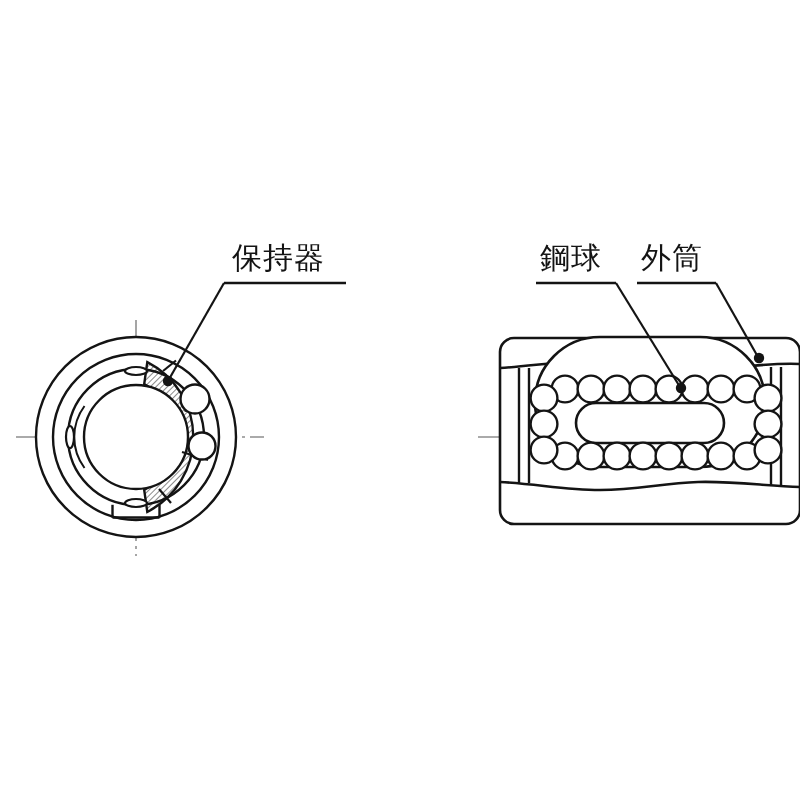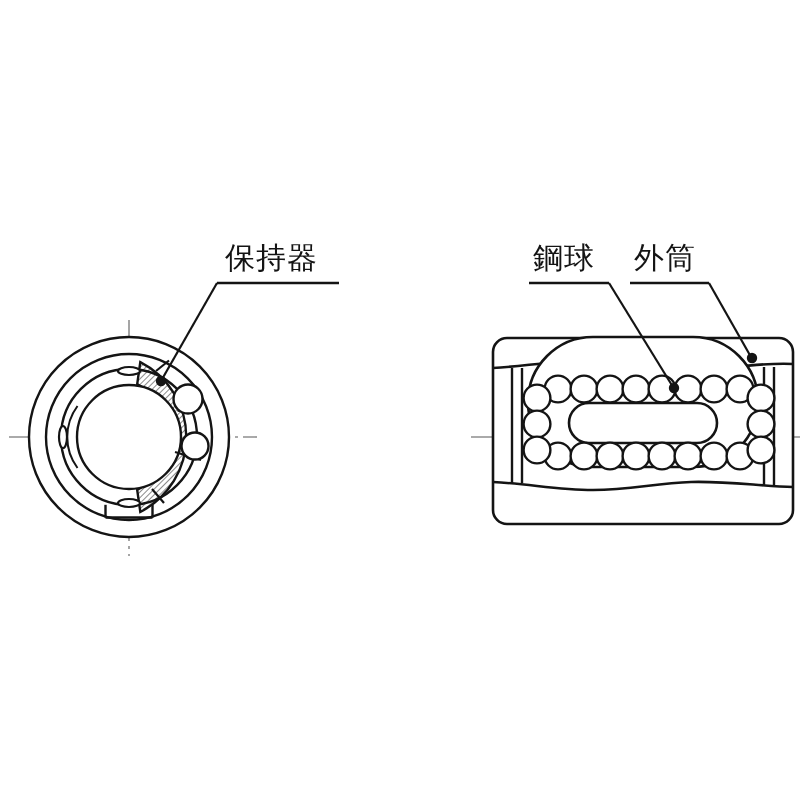--- a/index.html
+++ b/index.html
@@ -11,21 +11,21 @@
   body {
     width: 800px;
     height: 800px;
     font-family: "DejaVu Sans", "Liberation Sans", sans-serif;
     overflow: hidden;
     position: relative;
   }
   #diagram-root {
     position: absolute;
     top: 0;
-    left: 9px;
+    left: 16px;
     width: 734px;
     height: 800px;
   }
   svg.figure {
     display: block;
     width: 800px;
     height: 800px;
   }
   text.callout-label {
     font-family: "DejaVu Sans", "Liberation Sans", sans-serif;

